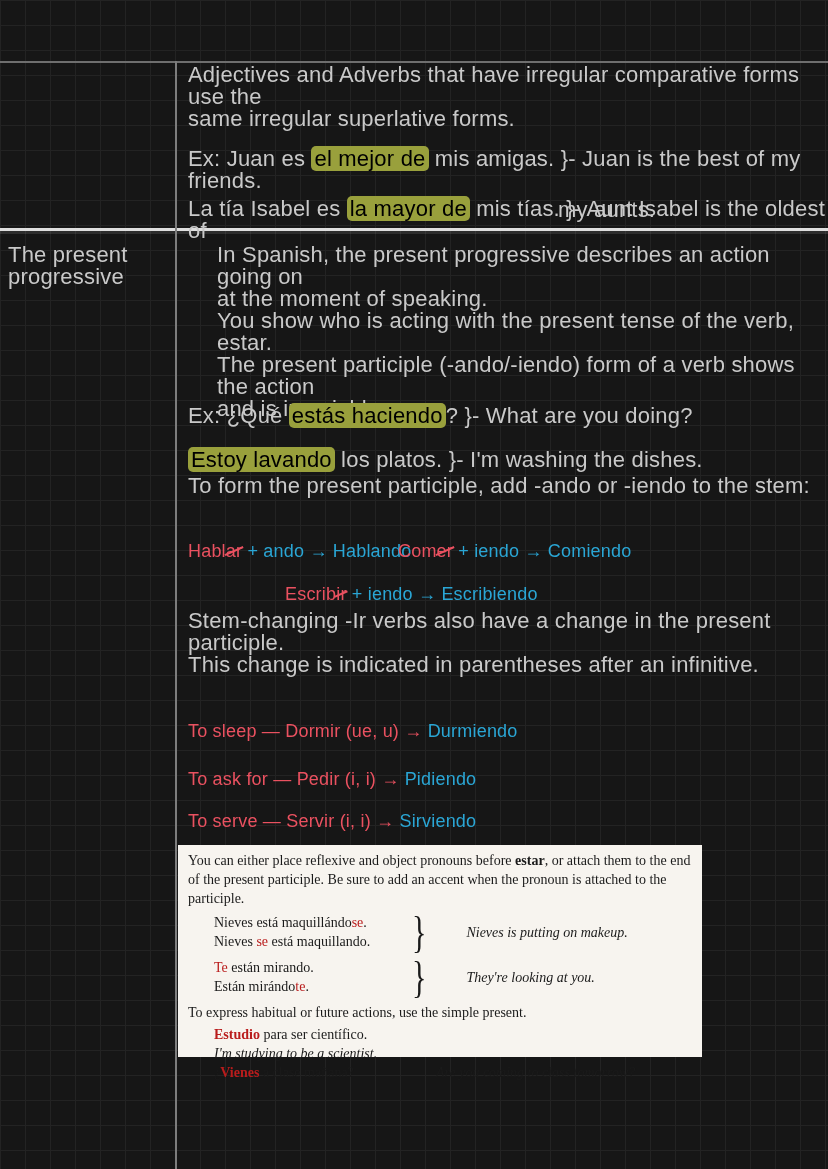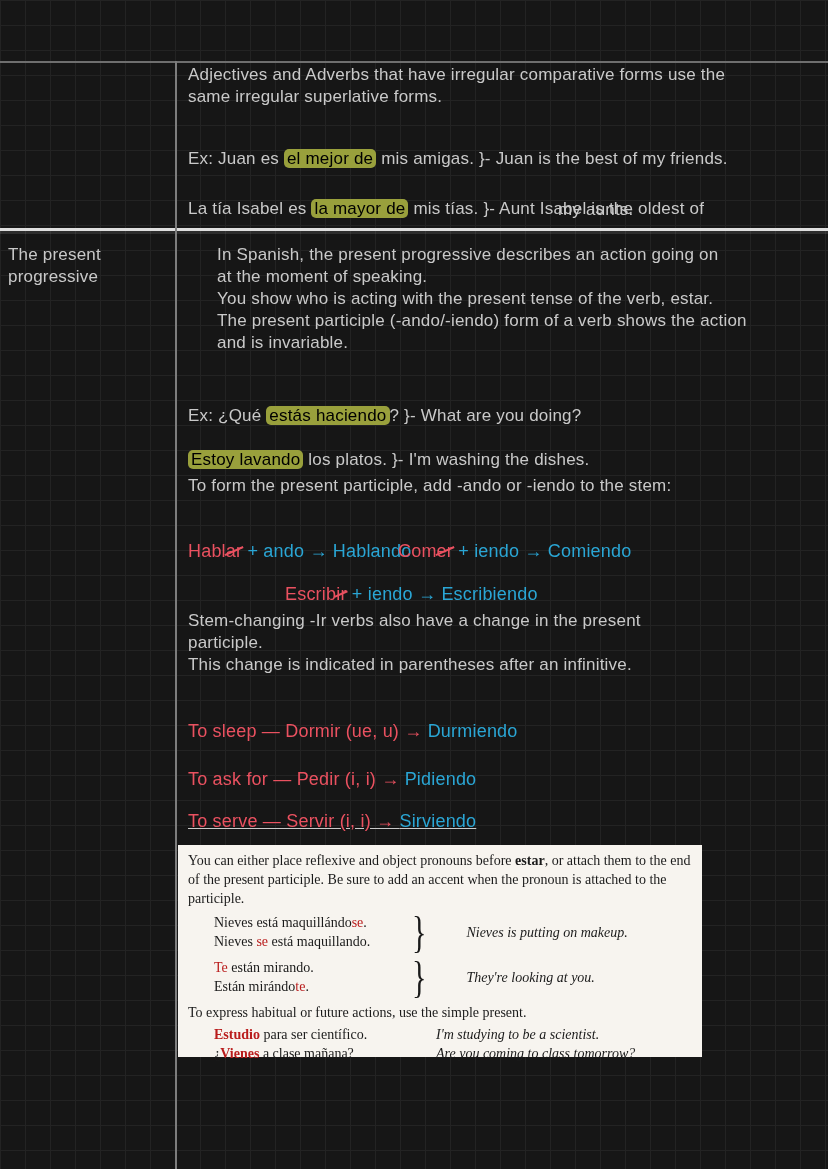--- a/index.html
+++ b/index.html
@@ -6,21 +6,21 @@
   #page{
     position:relative;width:828px;height:1169px;overflow:hidden;
     background-color:#161616;
     background-image:
       repeating-linear-gradient(to right, #232323 0 1px, transparent 1px 25px),
       repeating-linear-gradient(to bottom, #232323 0 1px, transparent 1px 25px);
     font-family:"Liberation Sans", sans-serif;
     color:#c9c9c9;
   }
   .abs{position:absolute;}
-  .hw{font-size:17px;line-height:22px;letter-spacing:.2px;color:#c9c9c9;white-space:pre-line;}
+  .hw{font-size:22px;line-height:22px;letter-spacing:.2px;color:#c9c9c9;white-space:pre-line;}
   .hw-big{font-size:18px;letter-spacing:.2px;}
   .rule-h{position:absolute;left:0;width:828px;background:#6f6f6f;height:2px;}
   .divider{position:absolute;left:0;width:828px;height:3px;background:#dedede;box-shadow:0 3px 0 rgba(255,255,255,.10);}
   .vrule{position:absolute;width:2px;background:#7d7d7d;}
   .hl{background:#99a03c;color:#000000;padding:0 3px;border-radius:5px;}
   .red{color:#ea5160;}
   .cyan{color:#2aa6d5;}
   .crossed{position:relative;display:inline-block;}
   .crossed::after{content:"";position:absolute;left:-2px;right:-2px;top:46%;border-top:2px solid #ea5160;transform:rotate(-24deg);}
   
@@ -93,21 +93,21 @@
   <div class="abs hw" style="left:188px;top:610px;">Stem-changing -Ir verbs also have a change in the present
 participle.
 This change is indicated in parentheses after an infinitive.</div>
 
   <div class="abs hw hw-big" style="left:188px;top:698px;">
     <span class="red">To sleep — Dormir (ue, u) → </span><span class="cyan">Durmiendo</span>
   </div>
   <div class="abs hw hw-big" style="left:188px;top:746px;">
     <span class="red">To ask for — Pedir (i, i) → </span><span class="cyan">Pidiendo</span>
   </div>
-  <div class="abs hw hw-big" style="left:188px;top:788px;text-decoration:underline;">
+  <div class="abs hw hw-big" style="left:188px;top:788px;">
     <span class="red">To serve — Servir (i, i) → </span><span class="cyan">Sirviendo</span>
   </div>
 
   <div class="textbook">
     <div>
       <span>You can either place reflexive and object pronouns before </span><span class="tb-bold">estar</span><span>, or attach them to the end of the present participle. Be sure to add an accent when the pronoun is attached to the participle.</span>
     </div>
 
     <div class="pair-row">
       <div class="pair-lines">
@@ -122,21 +122,21 @@
       <div class="pair-lines">
         <div><span></span><span class="tb-blue">Te</span><span> están mirando.</span></div>
         <div><span>Están mirándo</span><span class="tb-blue">te</span><span>.</span></div>
       </div>
       <span class="brace">}</span>
       <div class="pair-tr">They're looking at you.</div>
     </div>
 
     <div style="margin-top:5px;">To express habitual or future actions, use the simple present.</div>
 
-    <div class="simple-row" style="margin-top:3px;">
+    <div class="simple-row" style="margin-top:3px;flex-direction:column;">
       <div class="simple-left"><span></span><span class="tb-blue tb-bold">Estudio</span><span> para ser científico.</span></div>
       <div class="simple-right">I'm studying to be a scientist.</div>
     </div>
     <div class="simple-row">
       <div class="simple-left"><span>¿</span><span class="tb-blue tb-bold">Vienes</span><span> a clase mañana?</span></div>
       <div class="simple-right">Are you coming to class tomorrow?</div>
     </div>
   </div>
 
 </div>

